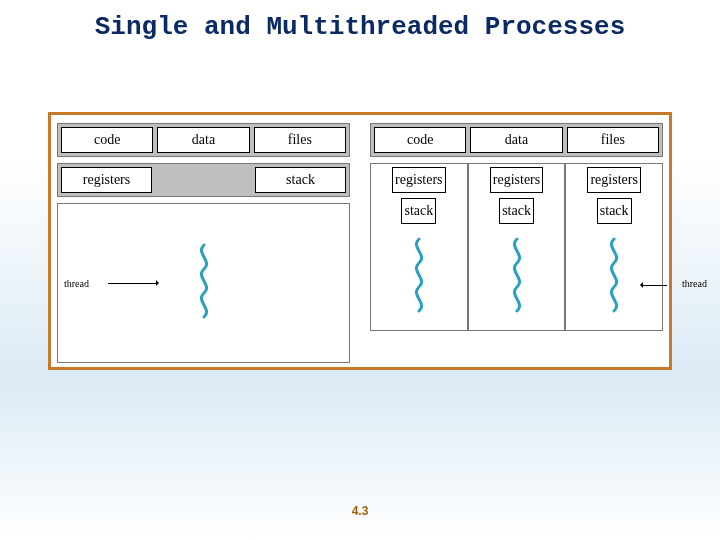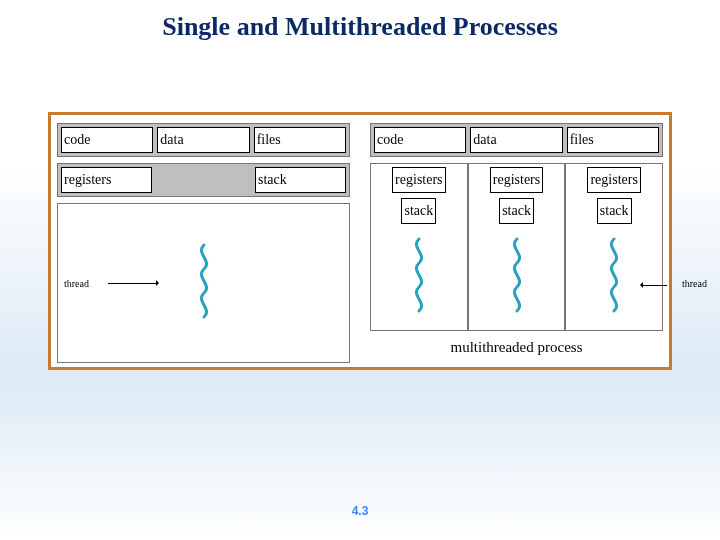--- a/index.html
+++ b/index.html
@@ -10,21 +10,21 @@
     position: relative;
   }
   .title {
     position: absolute;
     top: 12px;
     left: 0; right: 0;
     text-align: center;
     font-size: 26px;
     font-weight: bold;
     color: #0a2a66;
-    font-family: Liberation Serif, serif;
+    font-family: Liberation Mono, monospace;
   }
   .figure-wrap {
     position: absolute;
     top: 112px;
     left: 48px;
     width: 624px;
     border: 3px solid #c87a2a;
     background: #ffffff;
   }
   .figure {
@@ -38,20 +38,21 @@
     display: flex;
     gap: 4px;
     background: #bfbfbf;
     padding: 3px;
     border: 1px solid #777;
   }
   .shared-cell {
     flex: 1;
     background: #fff;
     border: 1px solid #000;
+    text-align: center;
     font-size: 14px;
     padding: 4px 2px;
     font-family: 'Times New Roman', serif;
   }
   .row-spacer { height: 6px; }
   .single-reg-row {
     display: flex;
     border: 1px solid #777;
     background: #bfbfbf;
     padding: 0;
@@ -118,21 +119,21 @@
   .multi .thread-cols .tcol .squig-holder {
     height: 95px; display:flex; align-items:center; justify-content:center;
   }
   .page-num {
     position: absolute;
     bottom: 22px;
     left: 0; right: 0;
     text-align: center;
     font-size: 12px;
     font-weight: bold;
-    color: #3b82f6;
+    color: #a16207;
   }
 </style>
 </head>
 <body>
 
 <div class="title">Single and Multithreaded Processes</div>
 
 <div class="figure-wrap">
   <div class="figure">
 
@@ -193,19 +194,18 @@
           <div class="shared-cell">stack</div>
           <div class="squig-holder">
             <svg class="squiggle" viewBox="0 0 22 80">
                 <path d="M11 2 C 2 10, 20 18, 11 26 C 2 34, 20 42, 11 50 C 2 58, 20 66, 11 74"></path>
               </svg>
           </div>
         </div>
         <span class="thread-label r" style="top:115px; right:-44px;">thread</span>
         <div class="arrow to-left" style="right:-4px; width:24px; top:122px;"></div>
       </div>
-      <div class="caption">multithreaded process</div>
     </div>
 
   </div>
 </div>
 
 <div class="page-num">4.3</div>
 
 </body></html>

